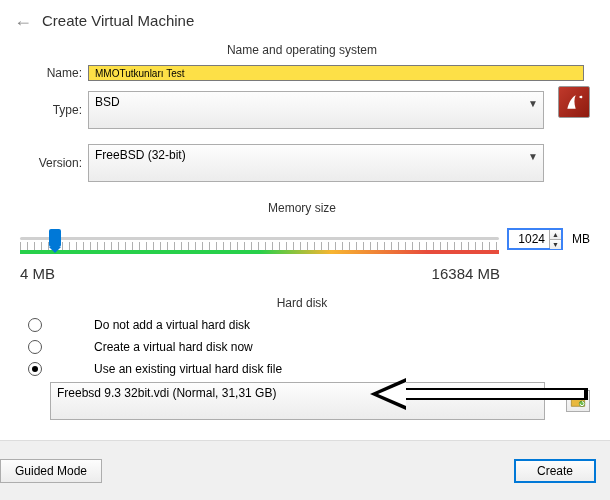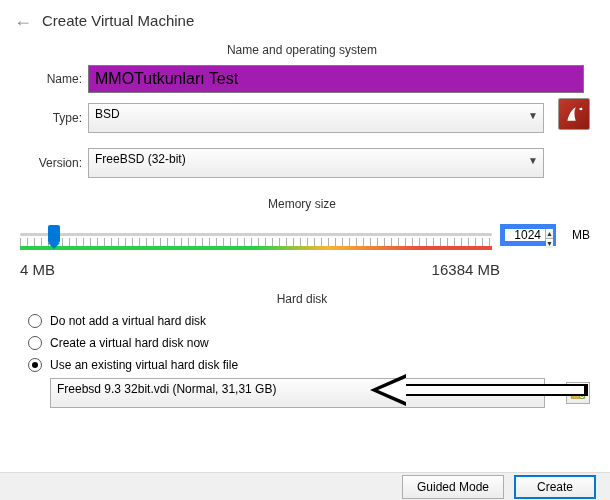--- a/index.html
+++ b/index.html
@@ -54,34 +54,34 @@
     margin: 5px 6px;
   }
   .form-label {
     width: 62px;
     text-align: right;
     padding-right: 6px;
     color: #333;
   }
   .text-input {
     flex: 1;
-    height: 28px;
+    height: 16px;
     border: 1px solid #7a7a7a;
     padding: 2px 6px;
     font-family: inherit;
-    font-size: 16px;
-    background: #a21caf;
+    font-size: 10px;
+    background: #fde047;
   }
   .select-wrap {
     flex: 1;
     position: relative;
   }
   .select {
     width: 100%;
-    height: 30px;
+    height: 38px;
     border: 1px solid #adadad;
     background: linear-gradient(#fdfdfd,#ececec);
     padding: 2px 22px 2px 6px;
     font-size: 12px;
     line-height: 16px;
     cursor: pointer;
     position: relative;
   }
   .select .chev {
     position: absolute;
@@ -155,21 +155,21 @@
     content:"";
     position:absolute;
     left:0; bottom:-6px;
     border-left:6px solid transparent;
     border-right:6px solid transparent;
     border-top:6px solid #0078d7;
   }
   .spin {
     width: 56px;
     height: 22px;
-    border: 5px solid #3b82f6;
+    border: 2px solid #3b82f6;
     display: flex;
     align-items:stretch;
     background:#fff;
   }
   .spin input {
     width: 40px;
     border: none;
     padding: 0 4px;
     text-align: right;
     font-size: 12px;
@@ -184,34 +184,35 @@
   .spin .btns div {
     flex:1;
     background: linear-gradient(#fdfdfd,#ececec);
     font-size: 7px;
     text-align:center;
     line-height:9px;
     cursor:pointer;
     color:#333;
   }
   .spin .btns div:first-child { border-bottom:1px solid #adadad; }
-  .unit { margin-left: 8px; }
+  .unit { margin-left: 1px; }
   .range-labels {
     display:flex;
     justify-content: space-between;
     font-size: 15px;
     color:#333;
     margin-top: 14px;
     padding-right: 90px;
   }
   .radio-row {
     display:flex;
     align-items:center;
     margin: 8px 0 6px 8px;
     cursor:pointer;
+    gap:44px;
   }
   .radio {
     width: 14px; height:14px;
     border: 1px solid #555;
     border-radius: 50%;
     margin-right: 8px;
     position:relative;
     background:#fff;
   }
   .radio.checked::after {
@@ -239,26 +240,26 @@
     cursor:pointer;
   }
   .folder-btn svg { width:16px; height:14px; }
   .arrow-annot {
     position:absolute;
     pointer-events:none;
   }
   .footer {
     position:absolute;
     left:0; right:0; bottom:0;
-    height: 28px;
+    height: 60px;
     background: #f0f0f0;
     border-top: 1px solid #ddd;
     display:flex;
     align-items:center;
-    justify-content:flex-end;
+    justify-content:space-between;
     padding-right: 14px;
     gap: 10px;
   }
   .btn {
     min-width: 82px;
     height: 24px;
     border: 1px solid #adadad;
     background: linear-gradient(#fdfdfd,#ececec);
     font-size: 12px;
     cursor:pointer;

